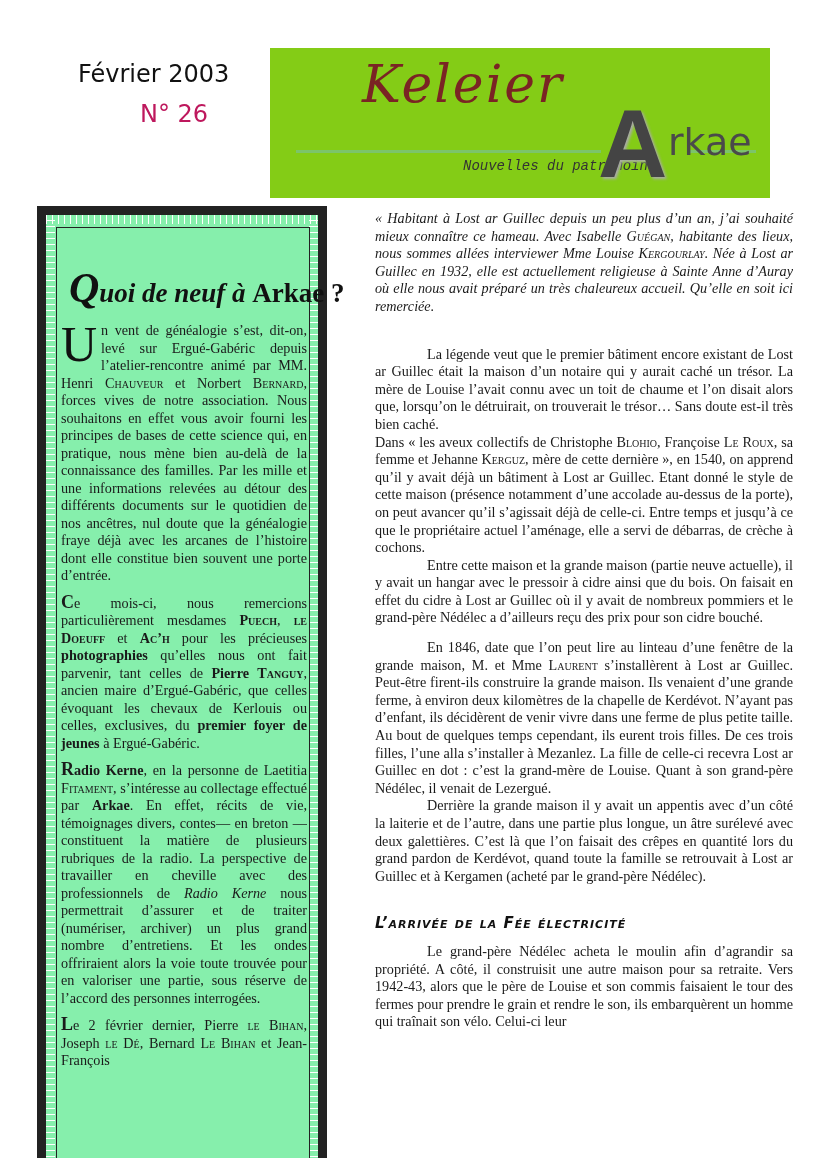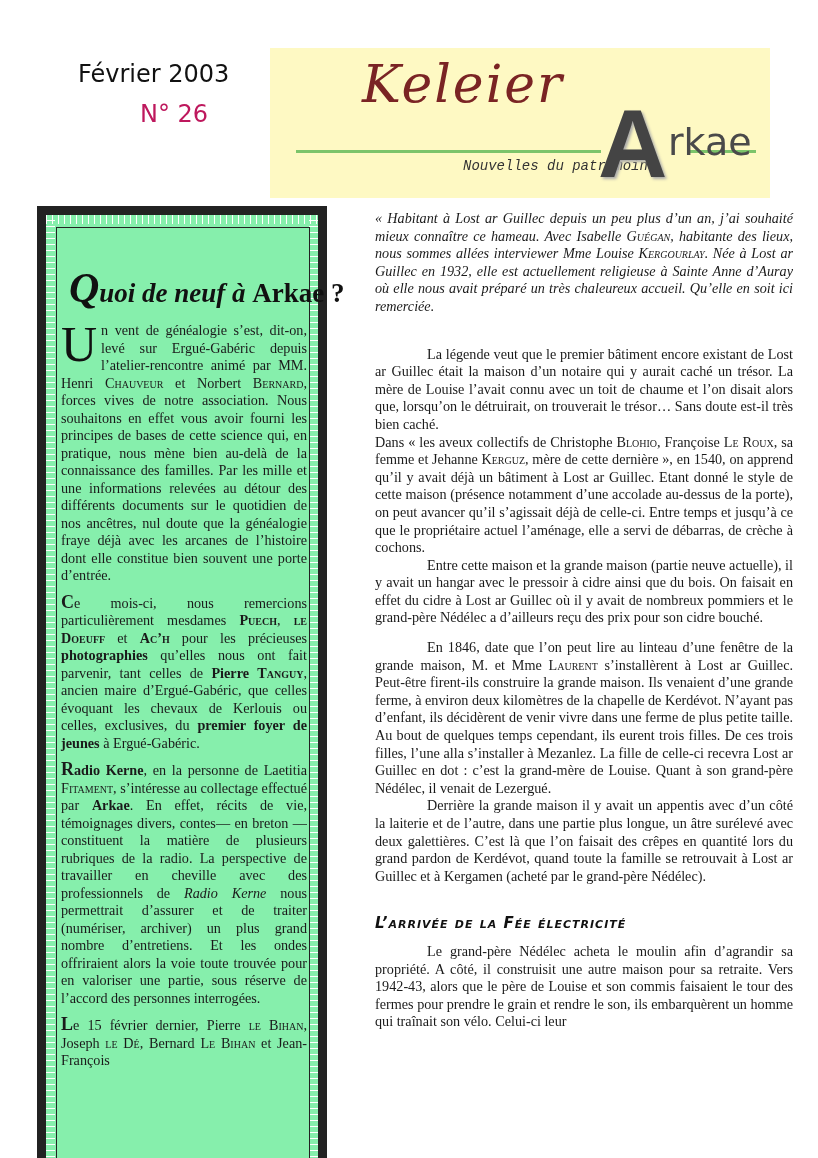--- a/index.html
+++ b/index.html
@@ -8,21 +8,21 @@
 
     
     .issue-date {
       position: absolute; left: 78px; top: 60px;
       font-family: "DejaVu Sans", sans-serif; font-size: 24px; color: #111;
     }
     .issue-number {
       position: absolute; left: 100px; top: 100px;
       font-family: "DejaVu Sans", sans-serif; font-size: 24px; color: #be185d; margin-left: 40px;
     }
-    .logo { position: absolute; left: 270px; top: 48px; width: 500px; height: 150px; background: #fef9c3; }
+    .logo { position: absolute; left: 270px; top: 48px; width: 500px; height: 150px; background: #84cc16; }
     .logo-keleier {
       position: absolute; left: 92px; top: 6px;
       font-family: "DejaVu Serif", serif; font-style: italic; font-size: 52px;
       color: #7a2424; letter-spacing: 2px;
     }
     .logo-line {
       position: absolute; left: 26px; top: 102px; width: 305px; height: 3px; background: #7cc46a;
     }
     .logo-line2 {
       position: absolute; left: 420px; top: 102px; width: 66px; height: 3px; background: #7cc46a;
@@ -122,21 +122,21 @@
       <p>
         <span class="dropcap-big">U</span><span>n vent de généalogie s’est, dit-on, levé sur Ergué-Gabéric depuis l’atelier-rencontre animé par MM. Henri </span><span class="sc">Chauveur</span><span> et Norbert </span><span class="sc">Bernard</span><span>, forces vives de notre association. Nous souhaitons en effet vous avoir fourni les principes de bases de cette science qui, en pratique, nous mène bien au-delà de la connaissance des familles. Par les mille et une informations relevées au détour des différents documents sur le quotidien de nos ancêtres, nul doute que la généalogie fraye déjà avec les arcanes de l’histoire dont elle constitue bien souvent une porte d’entrée.</span>
       </p>
       <p>
         <span class="dropcap">C</span><span>e mois-ci, nous remercions particulièrement mesdames </span><span class="scb">Puech</span><span>, </span><span class="scb">le Doeuff</span><span> et </span><span class="scb">Ac’h</span><span> pour les précieuses </span><b>photographies</b><span> qu’elles nous ont fait parvenir, tant celles de </span><b>Pierre </b><span class="scb">Tanguy</span><span>, ancien maire d’Ergué-Gabéric, que celles évoquant les chevaux de Kerlouis ou celles, exclusives, du </span><b>premier foyer de jeunes</b><span> à Ergué-Gabéric.</span>
       </p>
       <p>
         <span class="dropcap">R</span><b>adio Kerne</b><span>, en la personne de Laetitia </span><span class="sc">Fitament</span><span>, s’intéresse au collectage effectué par </span><b>Arkae</b><span>. En effet, récits de vie, témoignages divers, contes— en breton — constituent la matière de plusieurs rubriques de la radio. La perspective de travailler en cheville avec des professionnels de </span><i>Radio Kerne</i><span> nous permettrait d’assurer et de traiter (numériser, archiver) un plus grand nombre d’entretiens. Et les ondes offriraient alors la voie toute trouvée pour en valoriser une partie, sous réserve de l’accord des personnes interrogées.</span>
       </p>
       <p>
-        <span class="dropcap">L</span><span>e 15 février dernier, Pierre </span><span class="sc">le Bihan</span><span>, Joseph </span><span class="sc">le Dé</span><span>, Bernard </span><span class="sc">Le Bihan</span><span> et Jean-François </span>
+        <span class="dropcap">L</span><span>e 2 février dernier, Pierre </span><span class="sc">le Bihan</span><span>, Joseph </span><span class="sc">le Dé</span><span>, Bernard </span><span class="sc">Le Bihan</span><span> et Jean-François </span>
       </p>
     </div>
   </div>
 </div>
 
 <div class="right">
   <p class="intro-quote">
     <span>« Habitant à Lost ar Guillec depuis un peu plus d’un an, j’ai souhaité mieux connaître ce hameau. Avec Isabelle </span><span class="sc">Guégan</span><span>, habitante des lieux, nous sommes allées interviewer Mme Louise </span><span class="sc">Kergourlay</span><span>. Née à Lost ar Guillec en 1932, elle est actuellement religieuse à Sainte Anne d’Auray où elle nous avait préparé un très chaleureux accueil. Qu’elle en soit ici remerciée.</span>
   </p>
 

